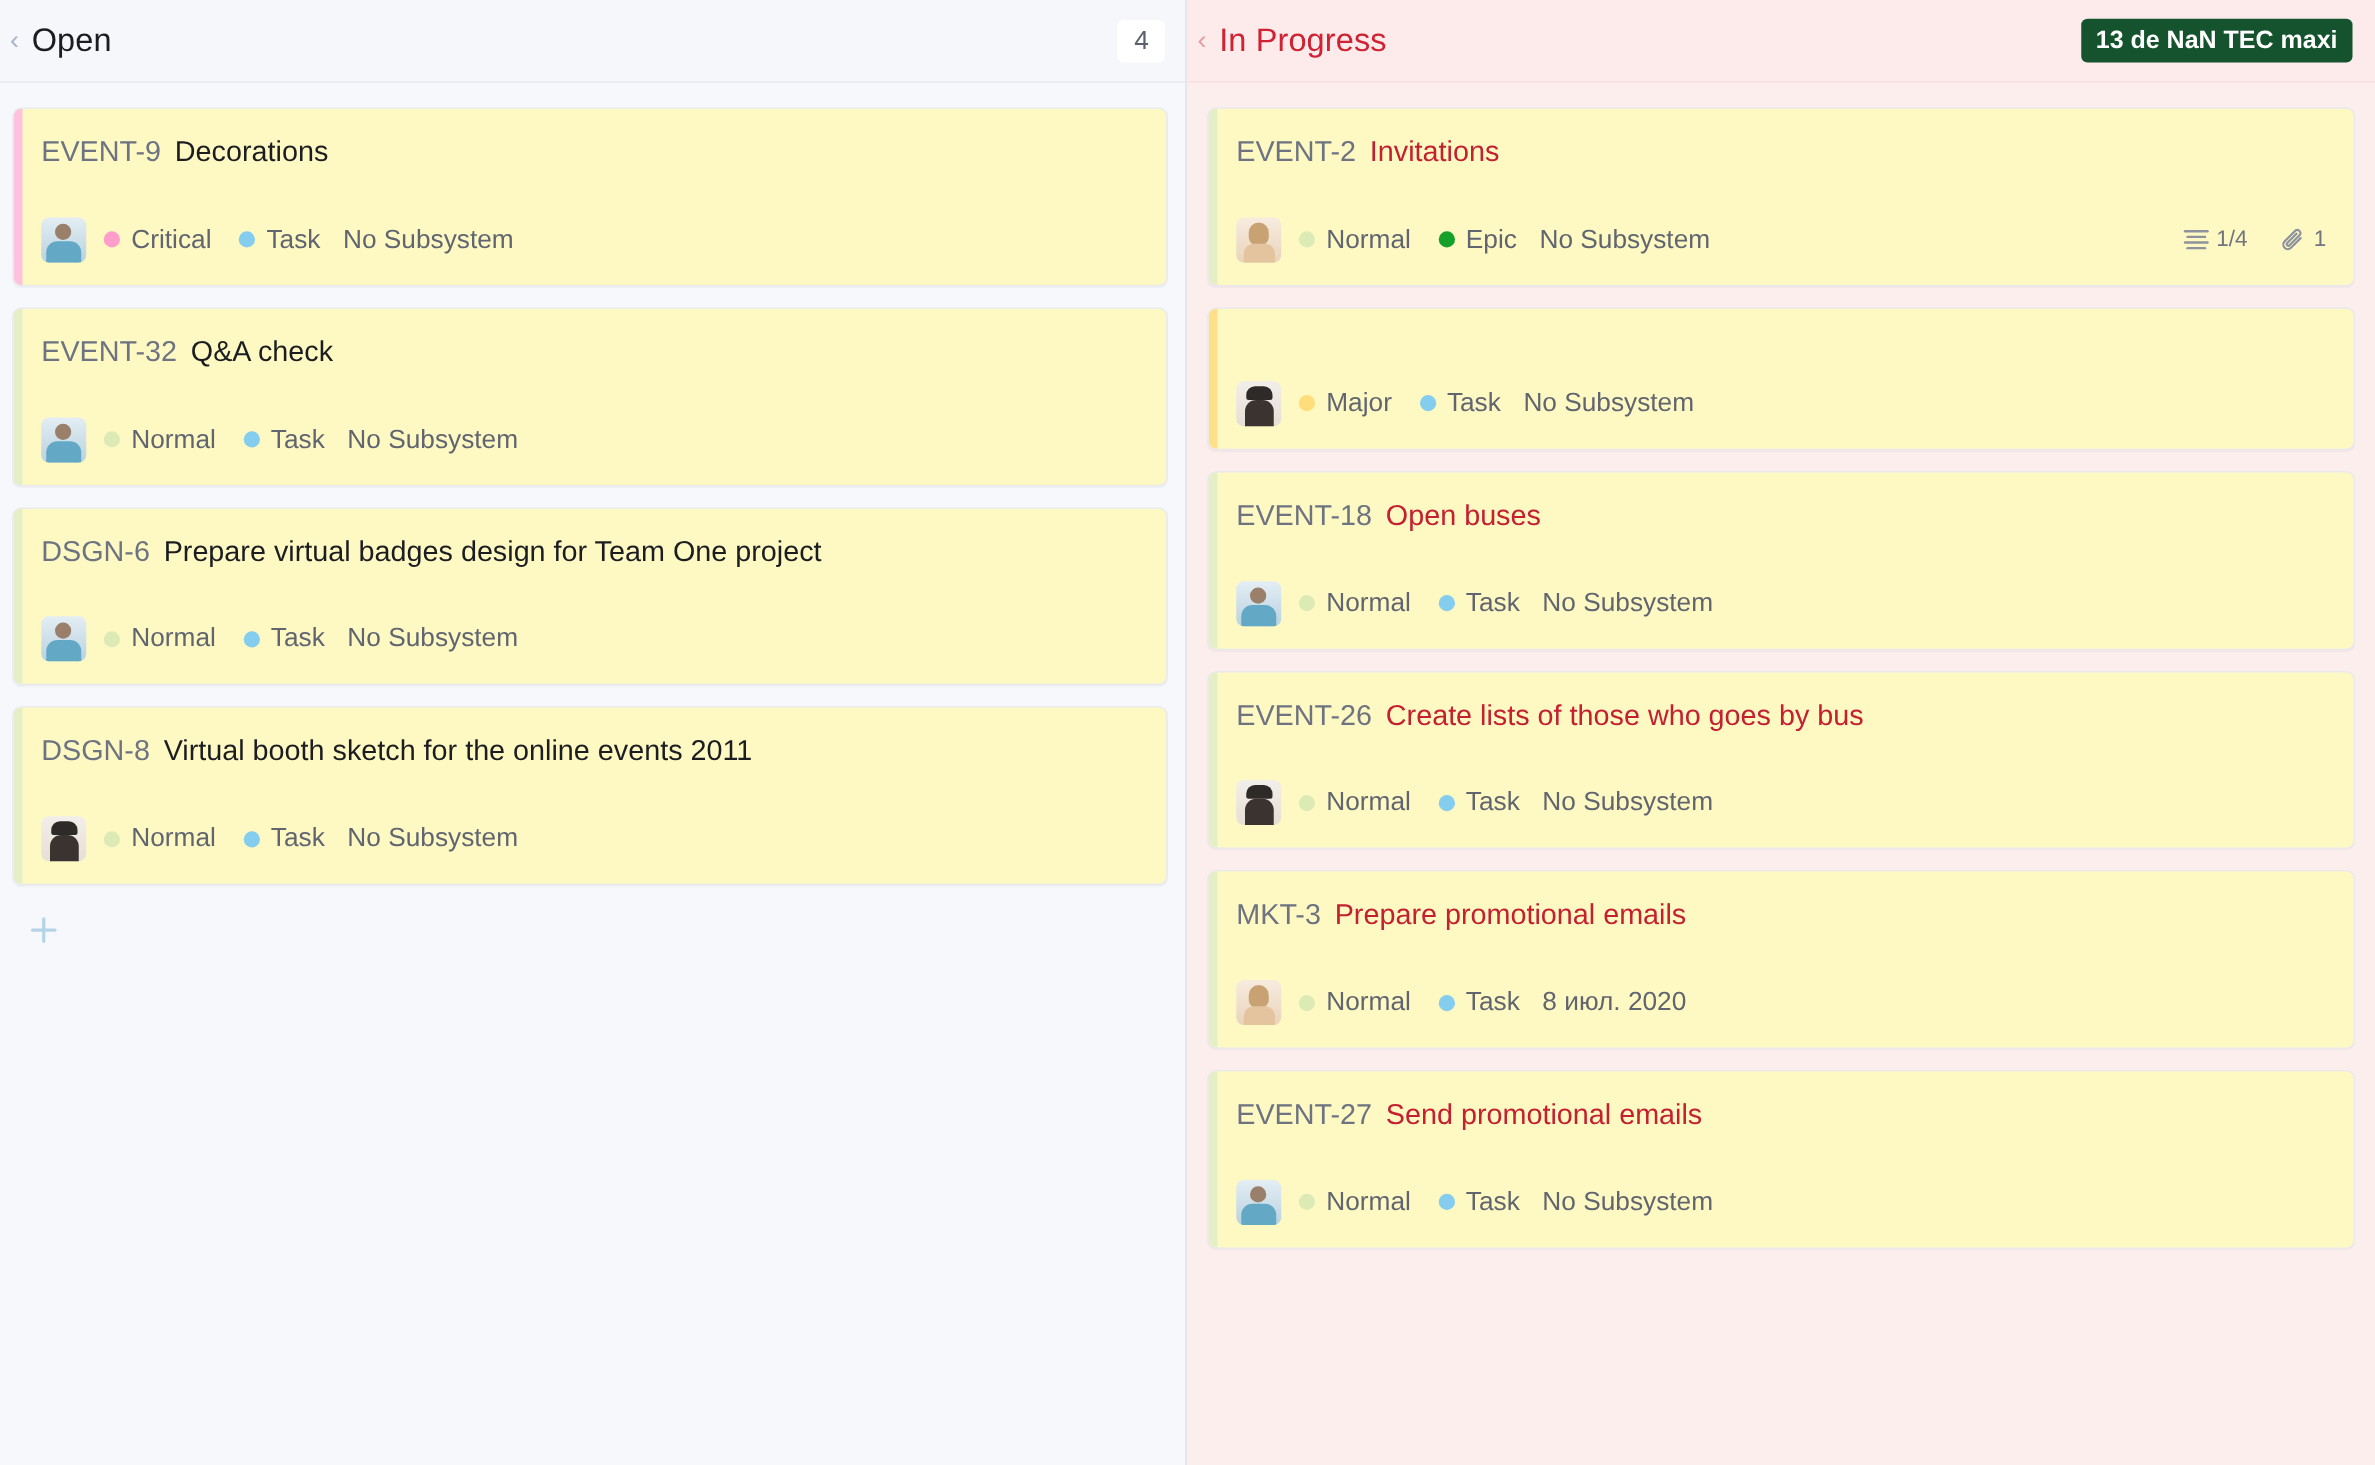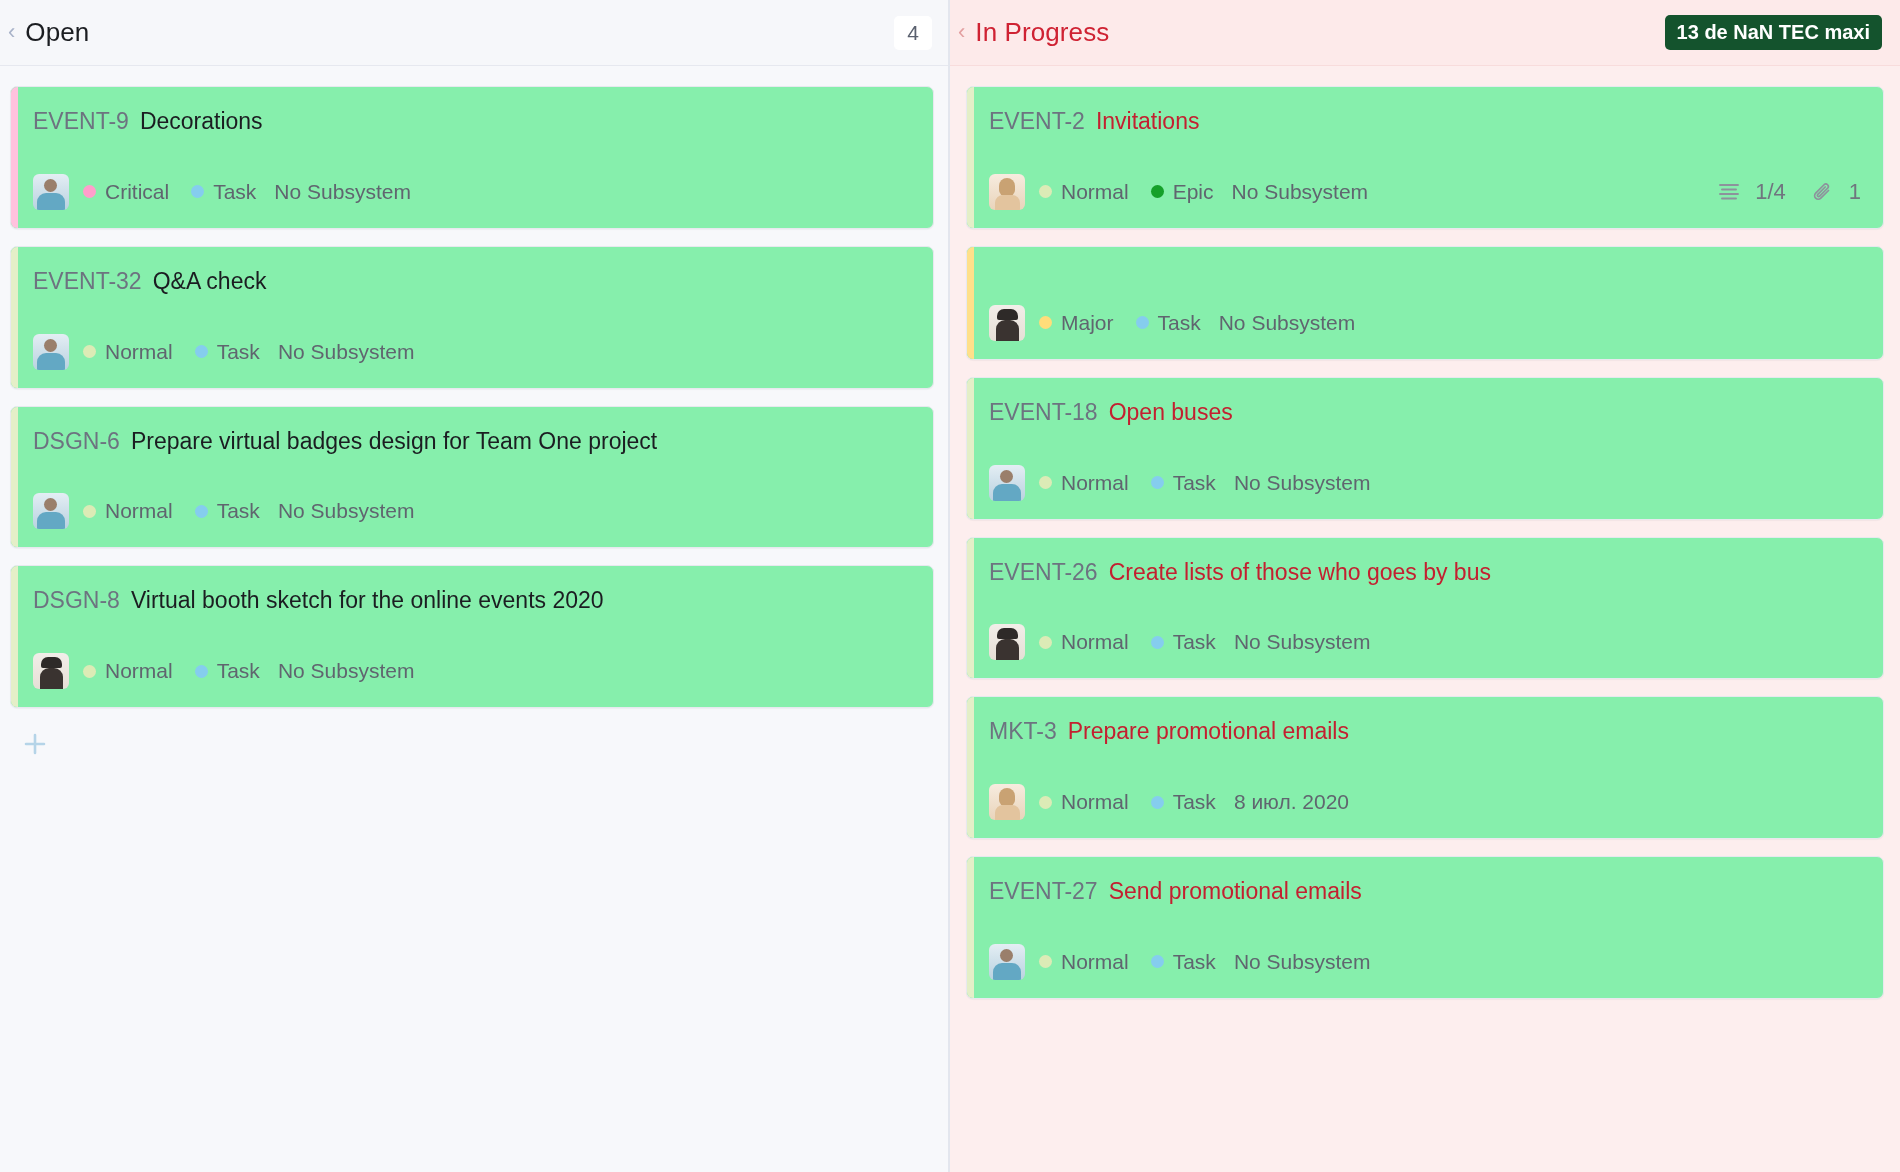--- a/index.html
+++ b/index.html
@@ -56,21 +56,21 @@
   }
 
   
   .cards {
     flex: 1 1 auto; padding: 20px 16px 0 10px;
     overflow: hidden;
   }
   .col-progress .cards { padding-left: 16px; padding-right: 16px; }
 
   .card {
-    background: #86efac;
+    background: #fef9c3;
     border: 1px solid #e7e9ef;
     border-radius: 7px;
     margin-bottom: 17px;
     padding: 20px 22px 18px 22px;
     position: relative;
     overflow: hidden;
     cursor: pointer;
     box-shadow: 0 1px 1px rgba(20,25,45,.04);
   }
   .card .stripe {
@@ -131,21 +131,21 @@
 
   .dot {
     width: 13px; height: 13px; border-radius: 50%;
     display: inline-block; margin-right: 9px; flex: 0 0 13px;
   }
   .meta-item { display: flex; align-items: center; white-space: nowrap; }
   .meta-gap-sm { margin-right: 22px; }
   .meta-gap-xs { margin-right: 18px; }
 
   .meta-right { margin-left: auto; display: flex; align-items: center; gap: 26px; color: #70757f; }
-  .icn { display: inline-flex; align-items: center; gap: 15px; font-size: 22px; }
+  .icn { display: inline-flex; align-items: center; gap: 5px; font-size: 18px; }
   .icn svg { display: block; }
 
   .add-card {
     display: flex; align-items: center;
     padding: 6px 0 0 12px;
     cursor: pointer;
   }
   .add-card svg { display: block; }
 </style>
 </head>
@@ -220,21 +220,21 @@
             <span>Task</span>
           </span>
           <span class="meta-item">No Subsystem</span>
         </div>
       </div>
 
       <div class="card">
         <div class="stripe" style="background:#e4efc8"></div>
         <div class="card-title-row">
           <span class="card-id">DSGN-8</span>
-          <span class="card-name">Virtual booth sketch for the online events 2020</span>
+          <span class="card-name">Virtual booth sketch for the online events 2011</span>
         </div>
         <div class="card-meta">
           <span class="avatar av-dark"></span>
           <span class="meta-item meta-gap-sm">
             <i class="dot" style="background:#dcebb6"></i>
             <span>Normal</span>
           </span>
           <span class="meta-item meta-gap-xs">
             <i class="dot" style="background:#85cdee"></i>
             <span>Task</span>

